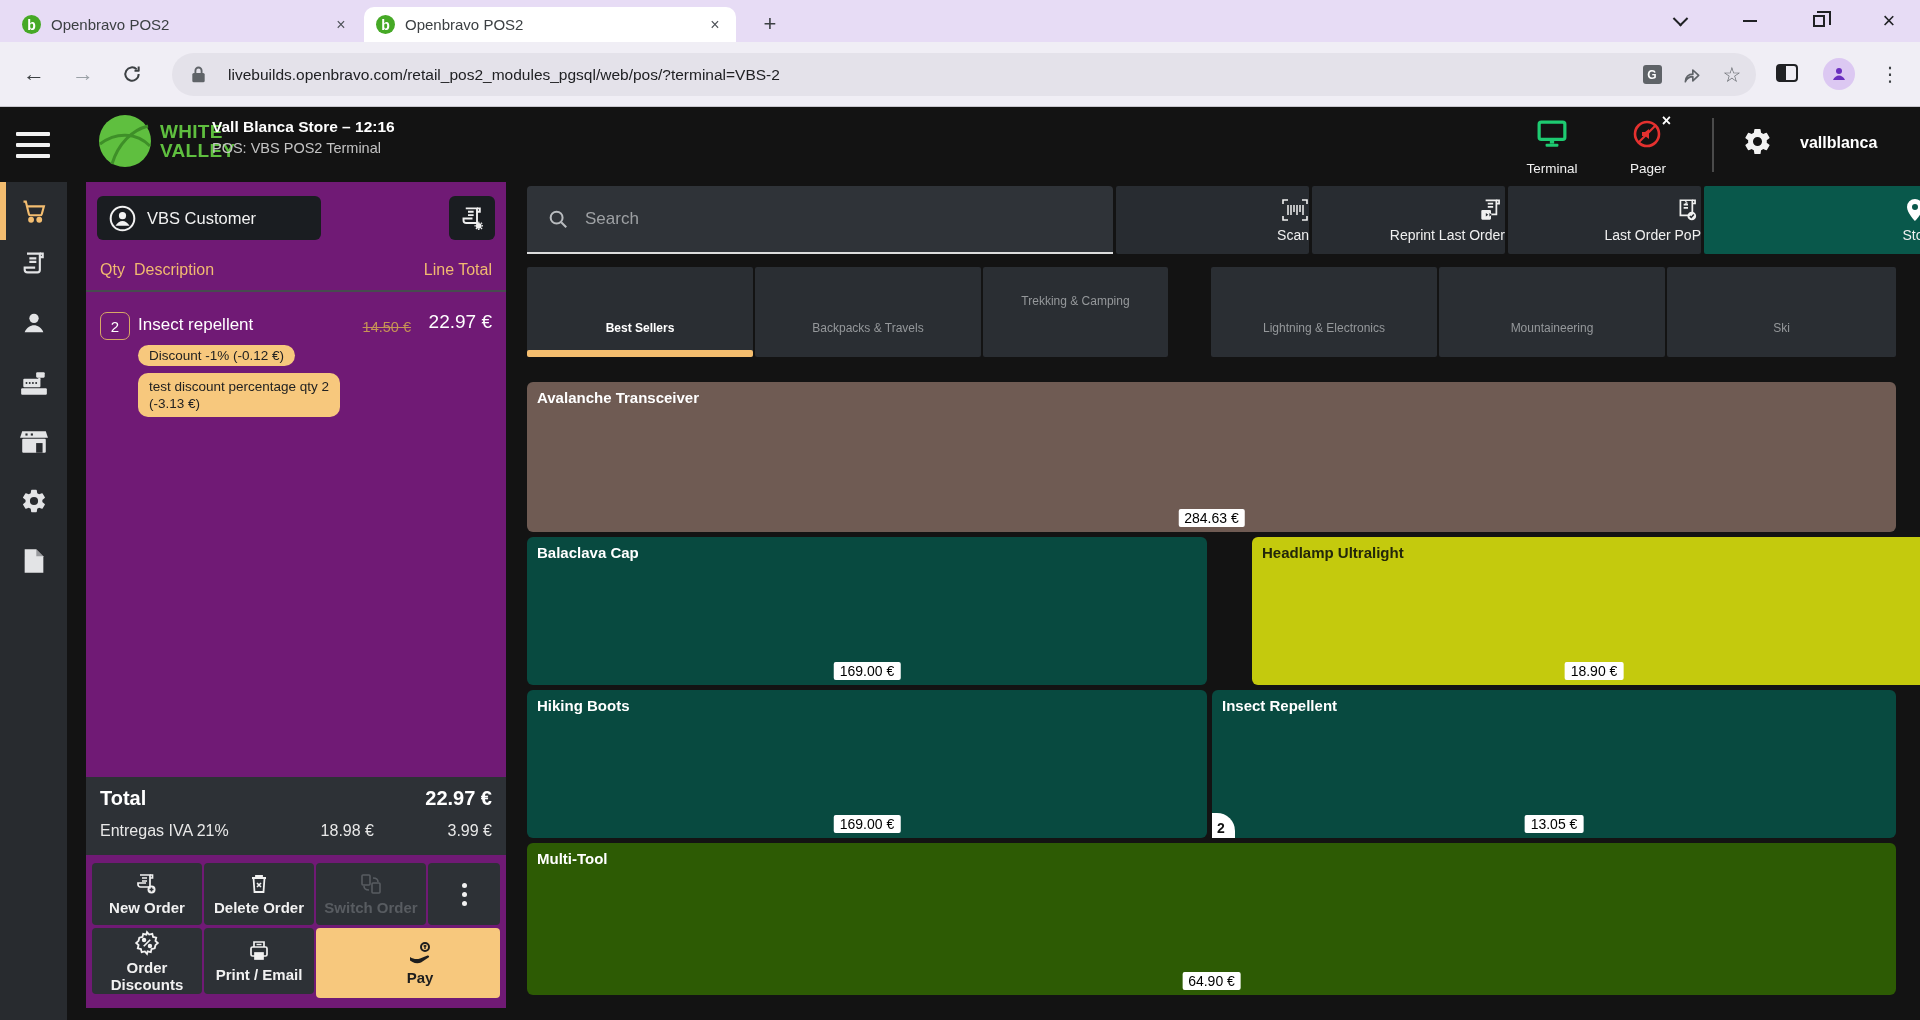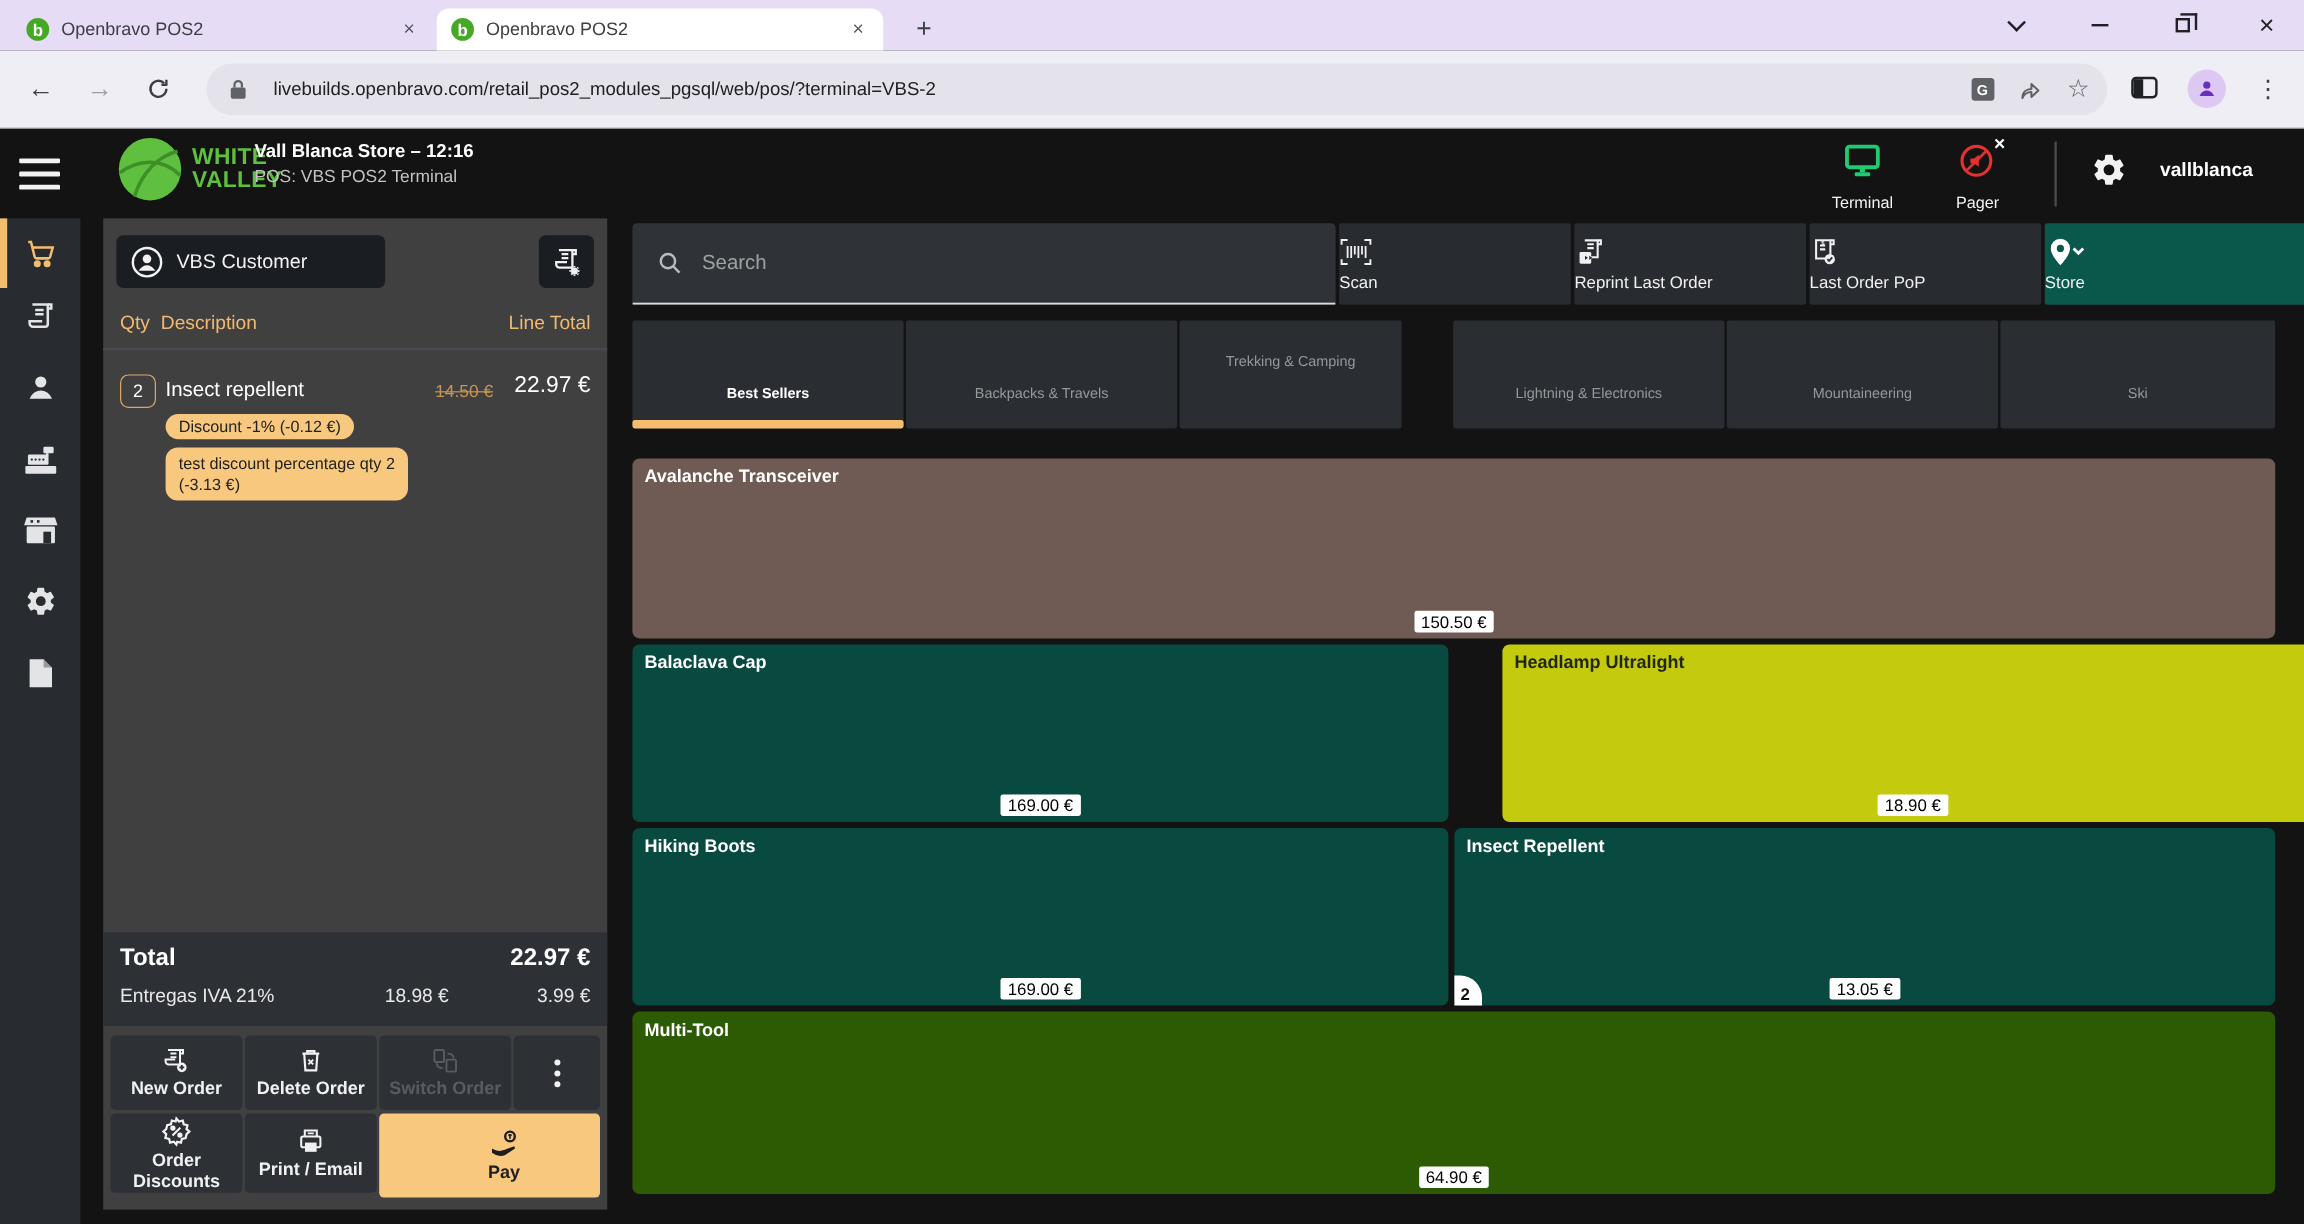--- a/index.html
+++ b/index.html
@@ -47,21 +47,21 @@
   .pager-wrap { position:relative; width:30px; height:28px; }
   .pager-x { position:absolute; right:-8px; top:-8px; color:#fff; font-size:16px; font-weight:bold; }
 
   
   .sidebar { left:0; top:182px; width:67px; height:838px; background:#282B2F; }
   .side-item { position:absolute; left:0; width:67px; height:58px; display:flex; align-items:center; justify-content:center; color:#E3E4E6; }
   .side-item.active { color:#F3BD70; }
   .side-item.active::before { content:""; position:absolute; left:0; top:0; bottom:0; width:6px; background:#F3BD70; }
 
   
-  .order-panel { left:86px; top:182px; width:420px; height:826px; background:#404040; }
+  .order-panel { left:86px; top:182px; width:420px; height:826px; background:#701a75; }
   .cust-btn { position:absolute; left:11px; top:14px; width:224px; height:44px; background:#1A1D21; border-radius:6px; display:flex; align-items:center; padding:0 12px; color:#F2F2F2; }
   .cust-btn .lbl { font-size:16.5px; margin-left:11px; }
   .ticket-btn { position:absolute; right:11px; top:14px; width:46px; height:44px; background:#1A1D21; border-radius:6px; display:flex; align-items:center; justify-content:center; color:#F0F0F0; }
   .cols { position:absolute; left:0; top:68px; width:100%; height:42px; display:flex; align-items:center; padding:0 14px; color:#F1BA70; font-size:16px; border-bottom:2px solid #474B4F; }
   .cols .qty { width:34px; }
   .cols .desc { flex:1; }
   .line-qty { left:100px; top:130px; width:30px; height:28px; border:1.5px solid #D8A866; border-radius:7px; color:#FFF; font-size:15px; display:flex; align-items:center; justify-content:center; }
   .line-desc { left:138px; top:133px; color:#FFF; font-size:17px; }
   .line-old { right:95px; top:137px; color:#C79455; font-size:14.5px; text-decoration:line-through; position:absolute; }
   .line-price { right:14px; top:129px; color:#FFF; font-size:19px; position:absolute; }
@@ -76,21 +76,21 @@
   .actions { position:absolute; left:6px; top:681px; width:408px; }
   .act-btn { position:absolute; background:#2D3136; border-radius:4px; color:#F1F1F1; display:flex; flex-direction:column; align-items:center; justify-content:center; text-align:center; font-size:15px; font-weight:bold; line-height:17px; gap:3px; }
   .act-btn.disabled { color:#585C61; }
   .act-btn.pay { background:#F7C87D; color:#1E1E1E; }
   .kebab-dots { display:flex; flex-direction:column; gap:4px; align-items:center; }
   .kebab-dots i { width:5px; height:5px; border-radius:50%; background:#F1F1F1; }
 
   
   .searchbox { left:527px; top:186px; width:586px; height:68px; background:#2F3338; border-bottom:2px solid #DCDCDC; border-radius:4px 4px 0 0; display:flex; align-items:center; padding:0 20px; color:#9EA1A4; }
   .searchbox .ph { font-size:17px; margin-left:16px; }
-  .cat-btn { top:186px; height:68px; background:#282C31; color:#F0F0F0; display:flex; flex-direction:column; align-items:flex-start; justify-content:center; gap:4px; border-radius:2px; }
+  .cat-btn { top:186px; height:68px; background:#282C31; color:#F0F0F0; display:flex; flex-direction:column; align-items:flex-end; justify-content:center; gap:4px; border-radius:2px; }
   .cat-btn .lbl { font-size:14px; }
   .cat-btn.store { background:#09584B; }
   .tab-cat { top:267px; height:90px; background:#2A2E33; color:#95989B; display:flex; align-items:flex-end; justify-content:center; padding-bottom:22px; font-size:12px; border-radius:2px; }
   .tab-cat.active { color:#FFF; font-weight:bold; }
   .tab-cat.active::after { content:""; position:absolute; left:0; right:0; bottom:0; height:7px; background:#F5BE6F; border-radius:2px; }
 
   
   .tile { border-radius:6px; color:#FFF; }
   .tile .pname { position:absolute; left:10px; top:7px; font-size:15px; font-weight:bold; }
   .tile.dark-label .pname { color:#23270A; }
@@ -437,21 +437,21 @@
     </div>
   <div class="abs tab-cat" style="left:1439px;width:226px;">
       <span>Mountaineering</span>
     </div>
   <div class="abs tab-cat" style="left:1667px;width:229px;">
       <span>Ski</span>
     </div>
 
   <div class="abs tile" style="left: 527px; top: 382px; width: 1369px; height: 150px; background: rgb(111, 91, 83);">
     <div class="pname">Avalanche Transceiver</div>
-    <div class="ptag">150.50 €</div>
+    <div class="ptag">284.63 €</div>
   </div>
   <div class="abs tile" style="left: 527px; top: 537px; width: 680px; height: 148px; background: rgb(8, 74, 64);">
     <div class="pname">Balaclava Cap</div>
     <div class="ptag">169.00 €</div>
   </div>
   <div class="abs tile dark-label" style="left: 1212px; top: 537px; width: 684px; height: 148px; background: rgb(196, 202, 13); margin-left: 40px;">
     <div class="pname">Headlamp Ultralight</div>
     <div class="ptag">18.90 €</div>
   </div>
   <div class="abs tile" style="left: 527px; top: 690px; width: 680px; height: 148px; background: rgb(8, 74, 64);">

